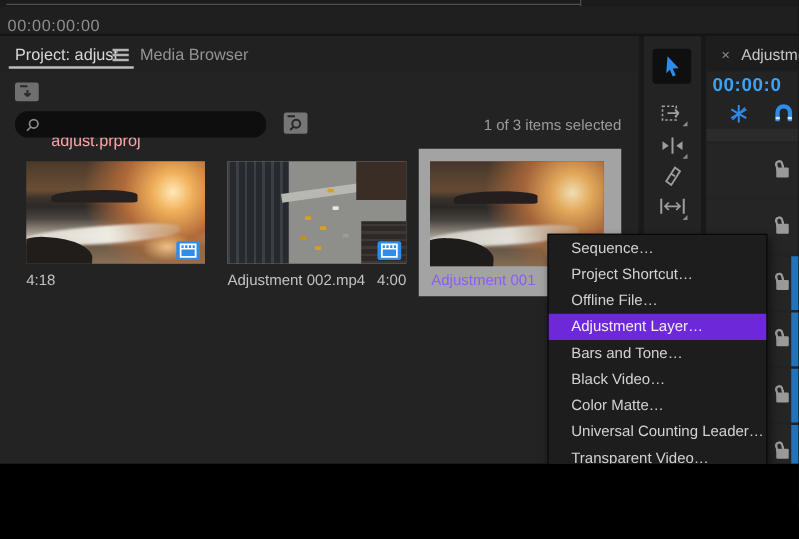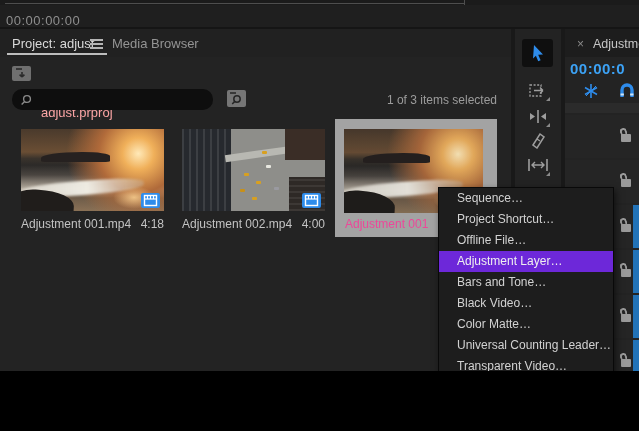--- a/index.html
+++ b/index.html
@@ -36,21 +36,21 @@
 
   
   .tile-sel-bg { left:335px; top:119px; width:162px; height:118px; background:#a3a3a3; }
   .thumb { top:129px; height:82px; overflow:hidden; background:#222; }
   .thumb1 { left:21px;  width:143px; }
   .thumb2 { left:182px; width:143px; }
   .thumb3 { left:344px; top:129px; width:139px; height:84px; }
   .label-row { top:217px; height:15px; display:flex; justify-content:space-between;
                font-size:12px; color:#c3c3c3; }
   .lr1 { left:21px; width:143px; } .lr2 { left:182px; width:143px; }
-  .lr3 { left:345px; width:130px; color:#ec4899; }
+  .lr3 { left:345px; width:130px; color:#8b5cf6; }
 
   .badge { position:absolute; right:4px; bottom:3px; width:19px; height:15px;
            background:#2e8ceb; border-radius:2px; }
 
   
   .beach { background:
       radial-gradient(circle at 82% 30%, #ffe9b8 0%, #f0b05a 12%, #b06a3a 30%, rgba(90,60,40,0) 55%),
       linear-gradient(180deg,#4a3a2c 0%,#6a4e34 28%,#3a332c 36%,#2c2a28 44%,#4a4540 56%,#8a8278 66%,#b5ada0 73%,#6e5c49 84%,#8a7156 100%); }
   .beach .headland { position:absolute; left:14%; top:28%; width:48%; height:12%;
       background:#262120; border-radius:60% 40% 10% 10%; }
@@ -216,21 +216,20 @@
   </div>
 
   <div class="abs thumb thumb3 beach dim">
     <div class="headland"></div>
     <div class="foam"></div>
     <div class="rock"></div>
     <div class="glint"></div>
   </div>
 
   <div class="abs label-row lr1">
-    <span>Adjustment 001.mp4</span>
     <span>4:18</span>
   </div>
   <div class="abs label-row lr2">
     <span>Adjustment 002.mp4</span>
     <span>4:00</span>
   </div>
   <div class="abs label-row lr3">
     <span>Adjustment 001</span>
   </div>
 

